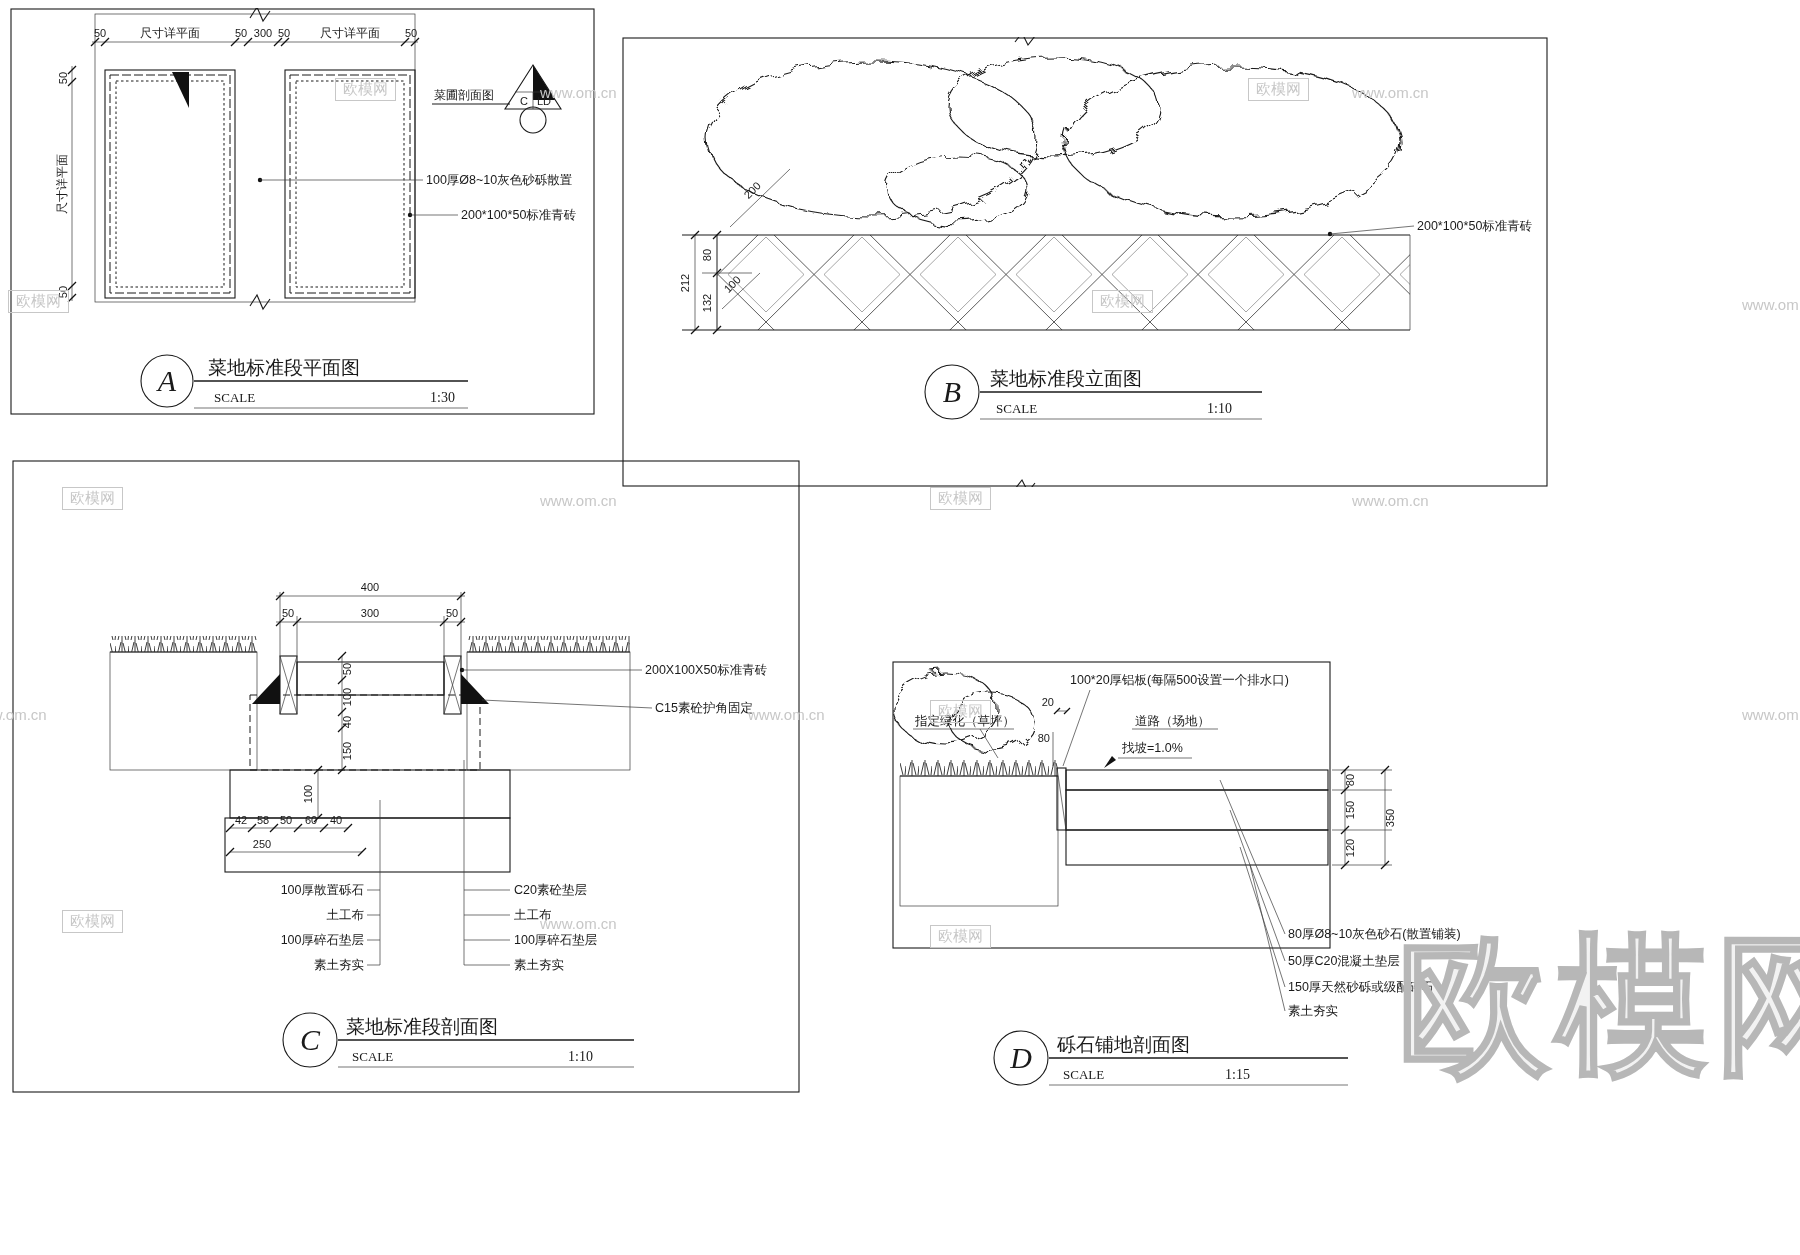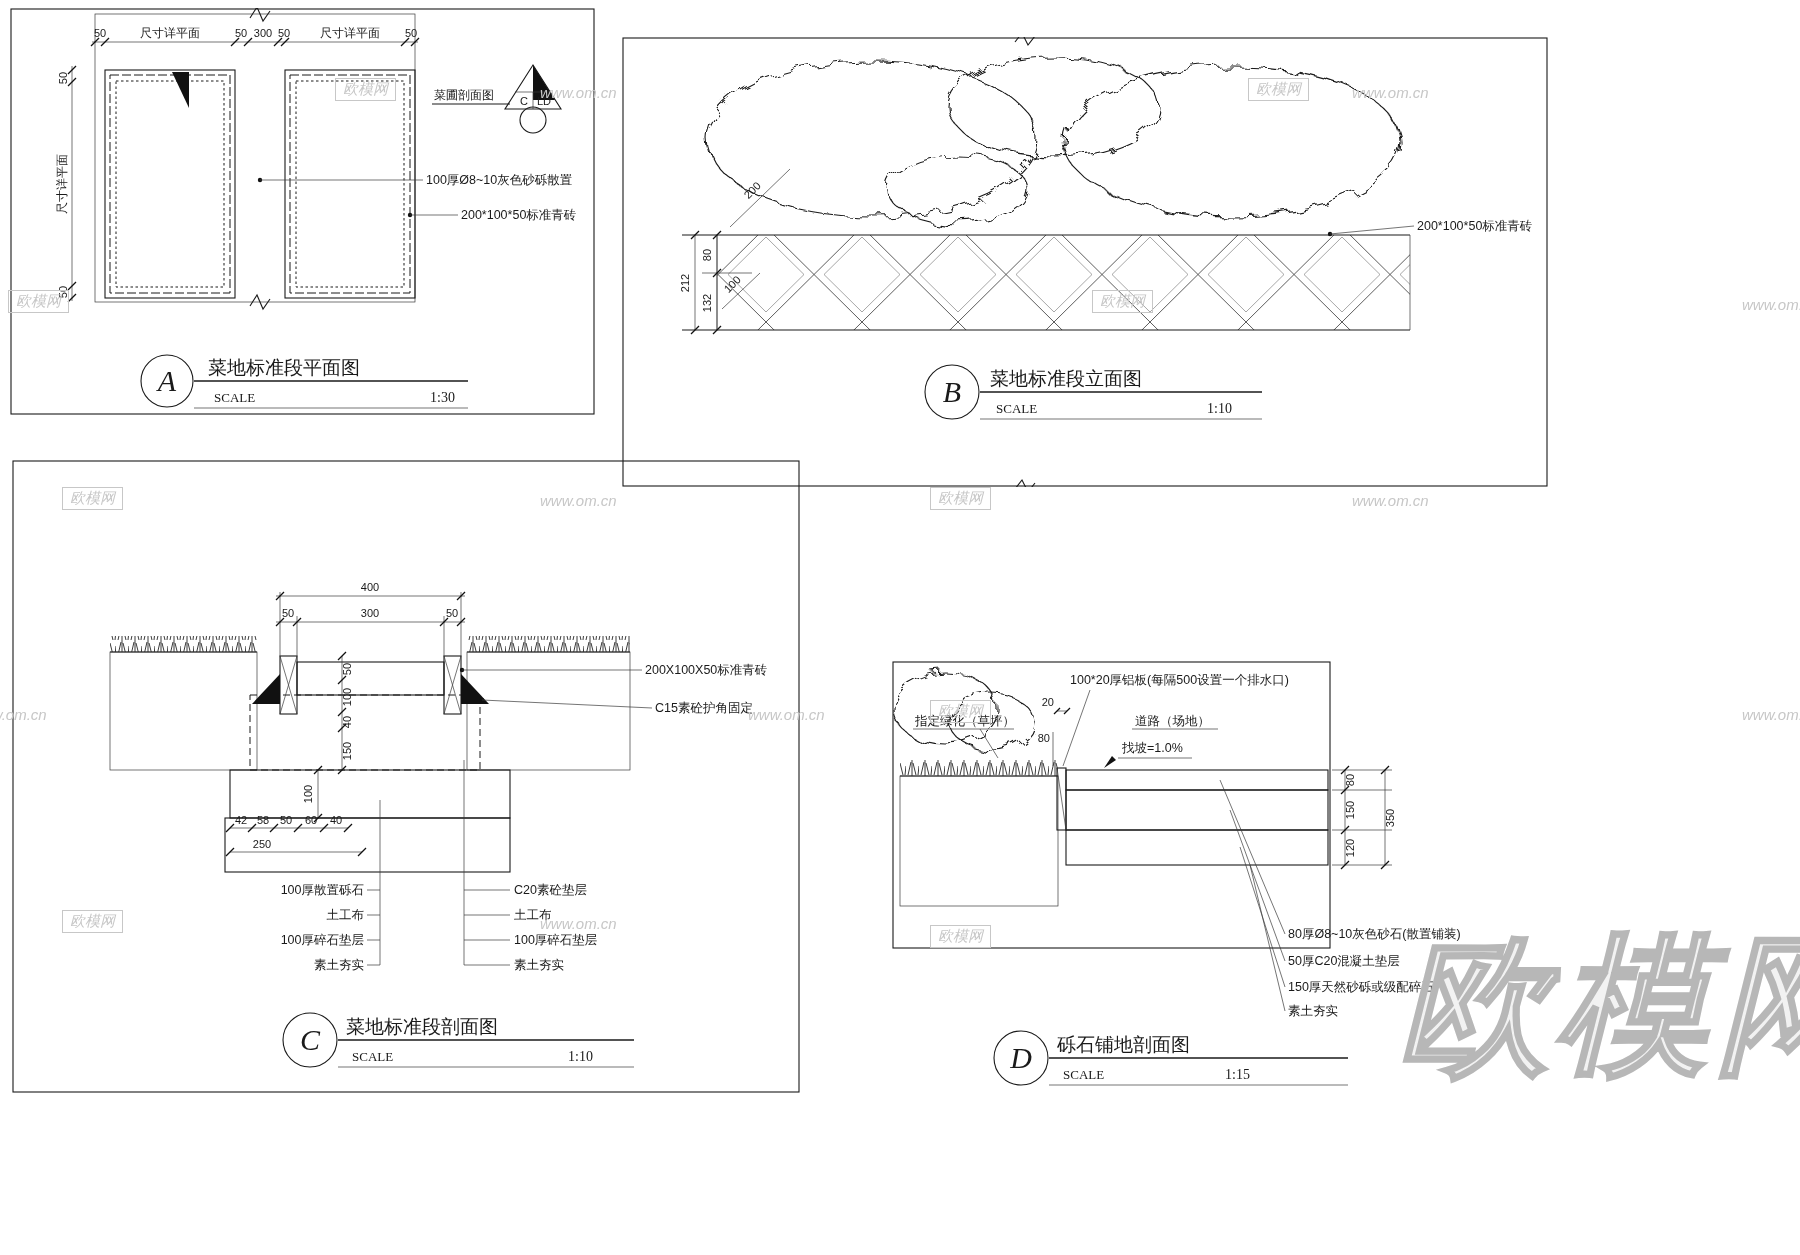--- a/index.html
+++ b/index.html
@@ -20,21 +20,21 @@
   .dimtxt  { font-size:11px; }
   .anntxt  { font-size:12.5px; }
   .notetxt { font-size:12px; }
   .titletxt{ font-size:19px; }
   .scaletxt{ font-size:13px; font-family:"Liberation Serif", serif; }
   .sclval  { font-size:14px; font-family:"Liberation Serif", serif; }
   .lettertxt{ font-size:30px; font-style:italic; font-family:"Liberation Serif", serif; }
   .mid { text-anchor:middle; }
   .end { text-anchor:end; }
   .wm { position:absolute; color:#c7c7c7; font-size:15px; z-index:6;
-        pointer-events:none; white-space:nowrap;font-style:italic; }
+        pointer-events:none; white-space:nowrap; }
   .wm-box { border:1px solid #c7c7c7; padding:1px 7px; }
   .wm-big { position:absolute; left:1398px; top:905px; z-index:6; font-size:152px;
             font-weight:bold; letter-spacing:6px; color:rgba(130,130,130,0.10);
             -webkit-text-stroke:2.5px #b7b7b7; pointer-events:none; white-space:nowrap; }
 </style>
 </head>
 <body>
 
 <div id="canvas">
 

